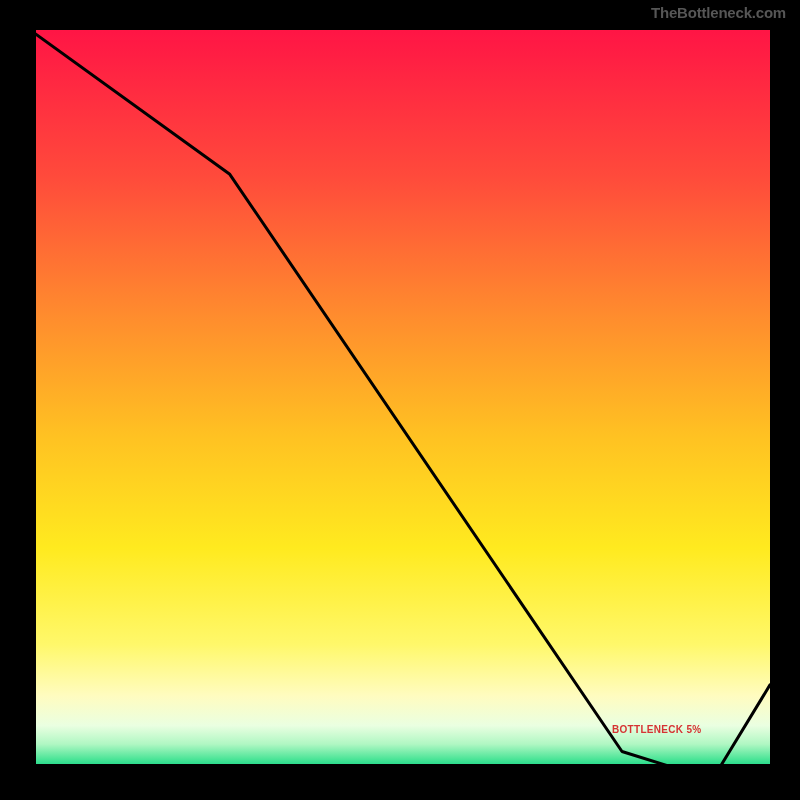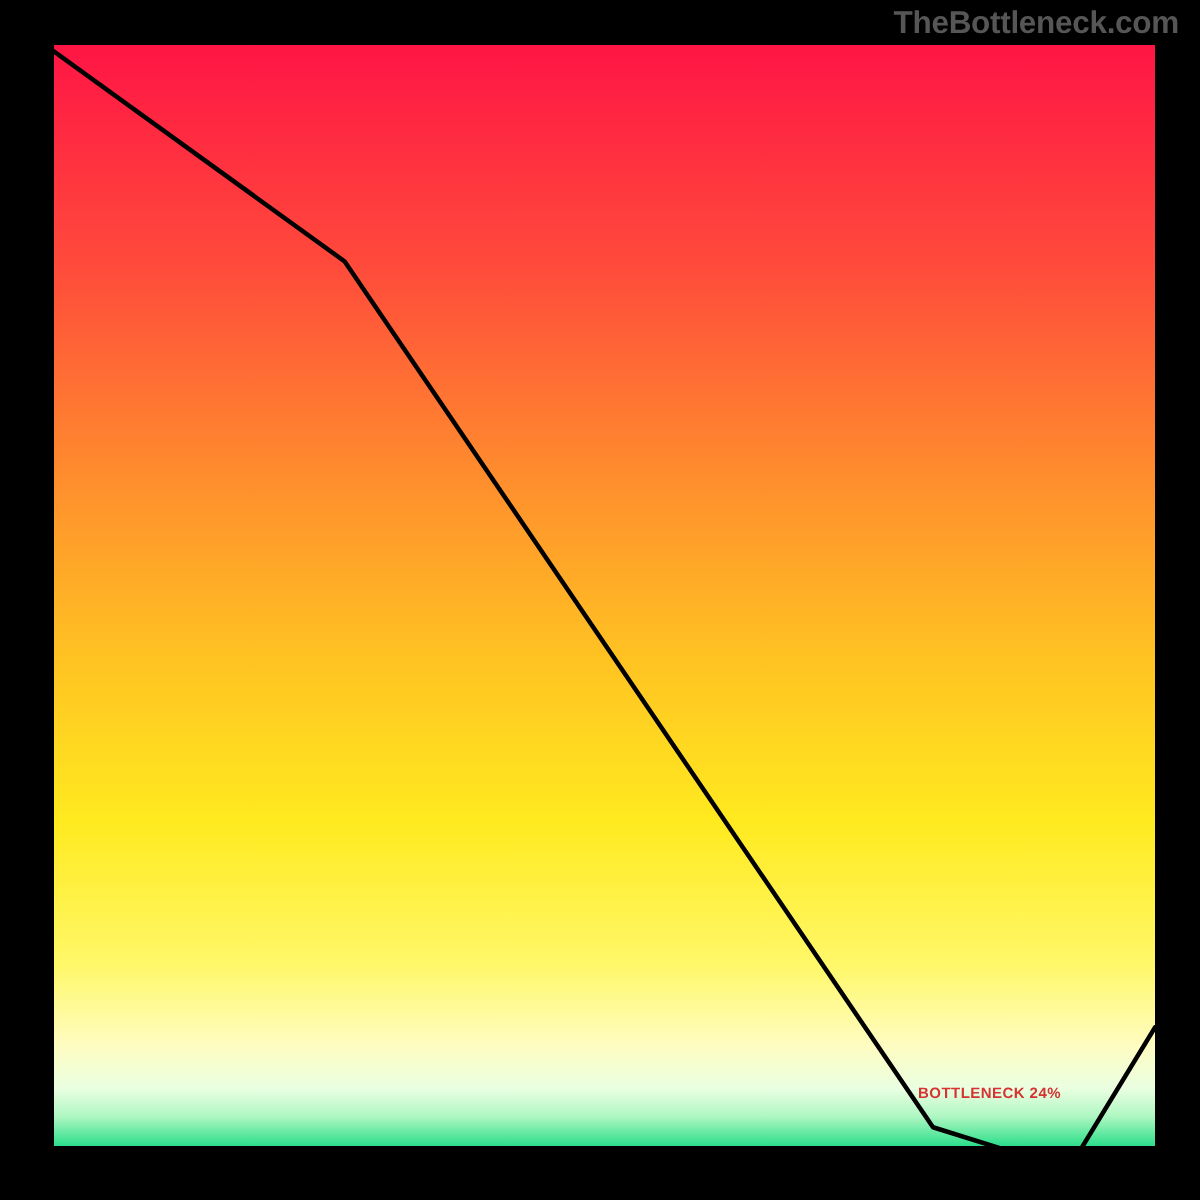--- a/index.html
+++ b/index.html
@@ -9,21 +9,21 @@
     height: 800px;
     background: #000;
     position: relative;
     font-family: Arial, Helvetica, sans-serif;
   }
   .watermark {
     position: absolute;
     top: 4px;
     right: 14px;
     color: #565656;
-    font-size: 21px;
+    font-size: 15px;
     font-weight: bold;
     letter-spacing: -0.2px;
   }
   .plot-frame {
     position: absolute;
     left: 30px;
     top: 30px;
     width: 740px;
     height: 740px;
     border-left: 6px solid #000;
@@ -66,13 +66,13 @@
         <stop offset="98.5%" stop-color="#4de598"></stop>
         <stop offset="100%" stop-color="#06d27f"></stop>
       </linearGradient>
   </defs>
   <rect x="0" y="0" width="740" height="740" fill="url(#bg-grad)"></rect>
   <polyline id="series-line" fill="none" stroke="#000" stroke-width="3" stroke-linejoin="round" stroke-linecap="round" points="0,0 199.8,144.29999999999995 592,721.5 651.2,740 688.2,740 740,654.9"></polyline>
 </svg>
 
 <div class="plot-frame"></div>
 
-<div class="annotation" id="annotation" style="left: 612px; top: 724px;">BOTTLENECK 24%</div>
+<div class="annotation" id="annotation" style="left: 612px; top: 724px;">BOTTLENECK 5%</div>
 
 </body></html>

